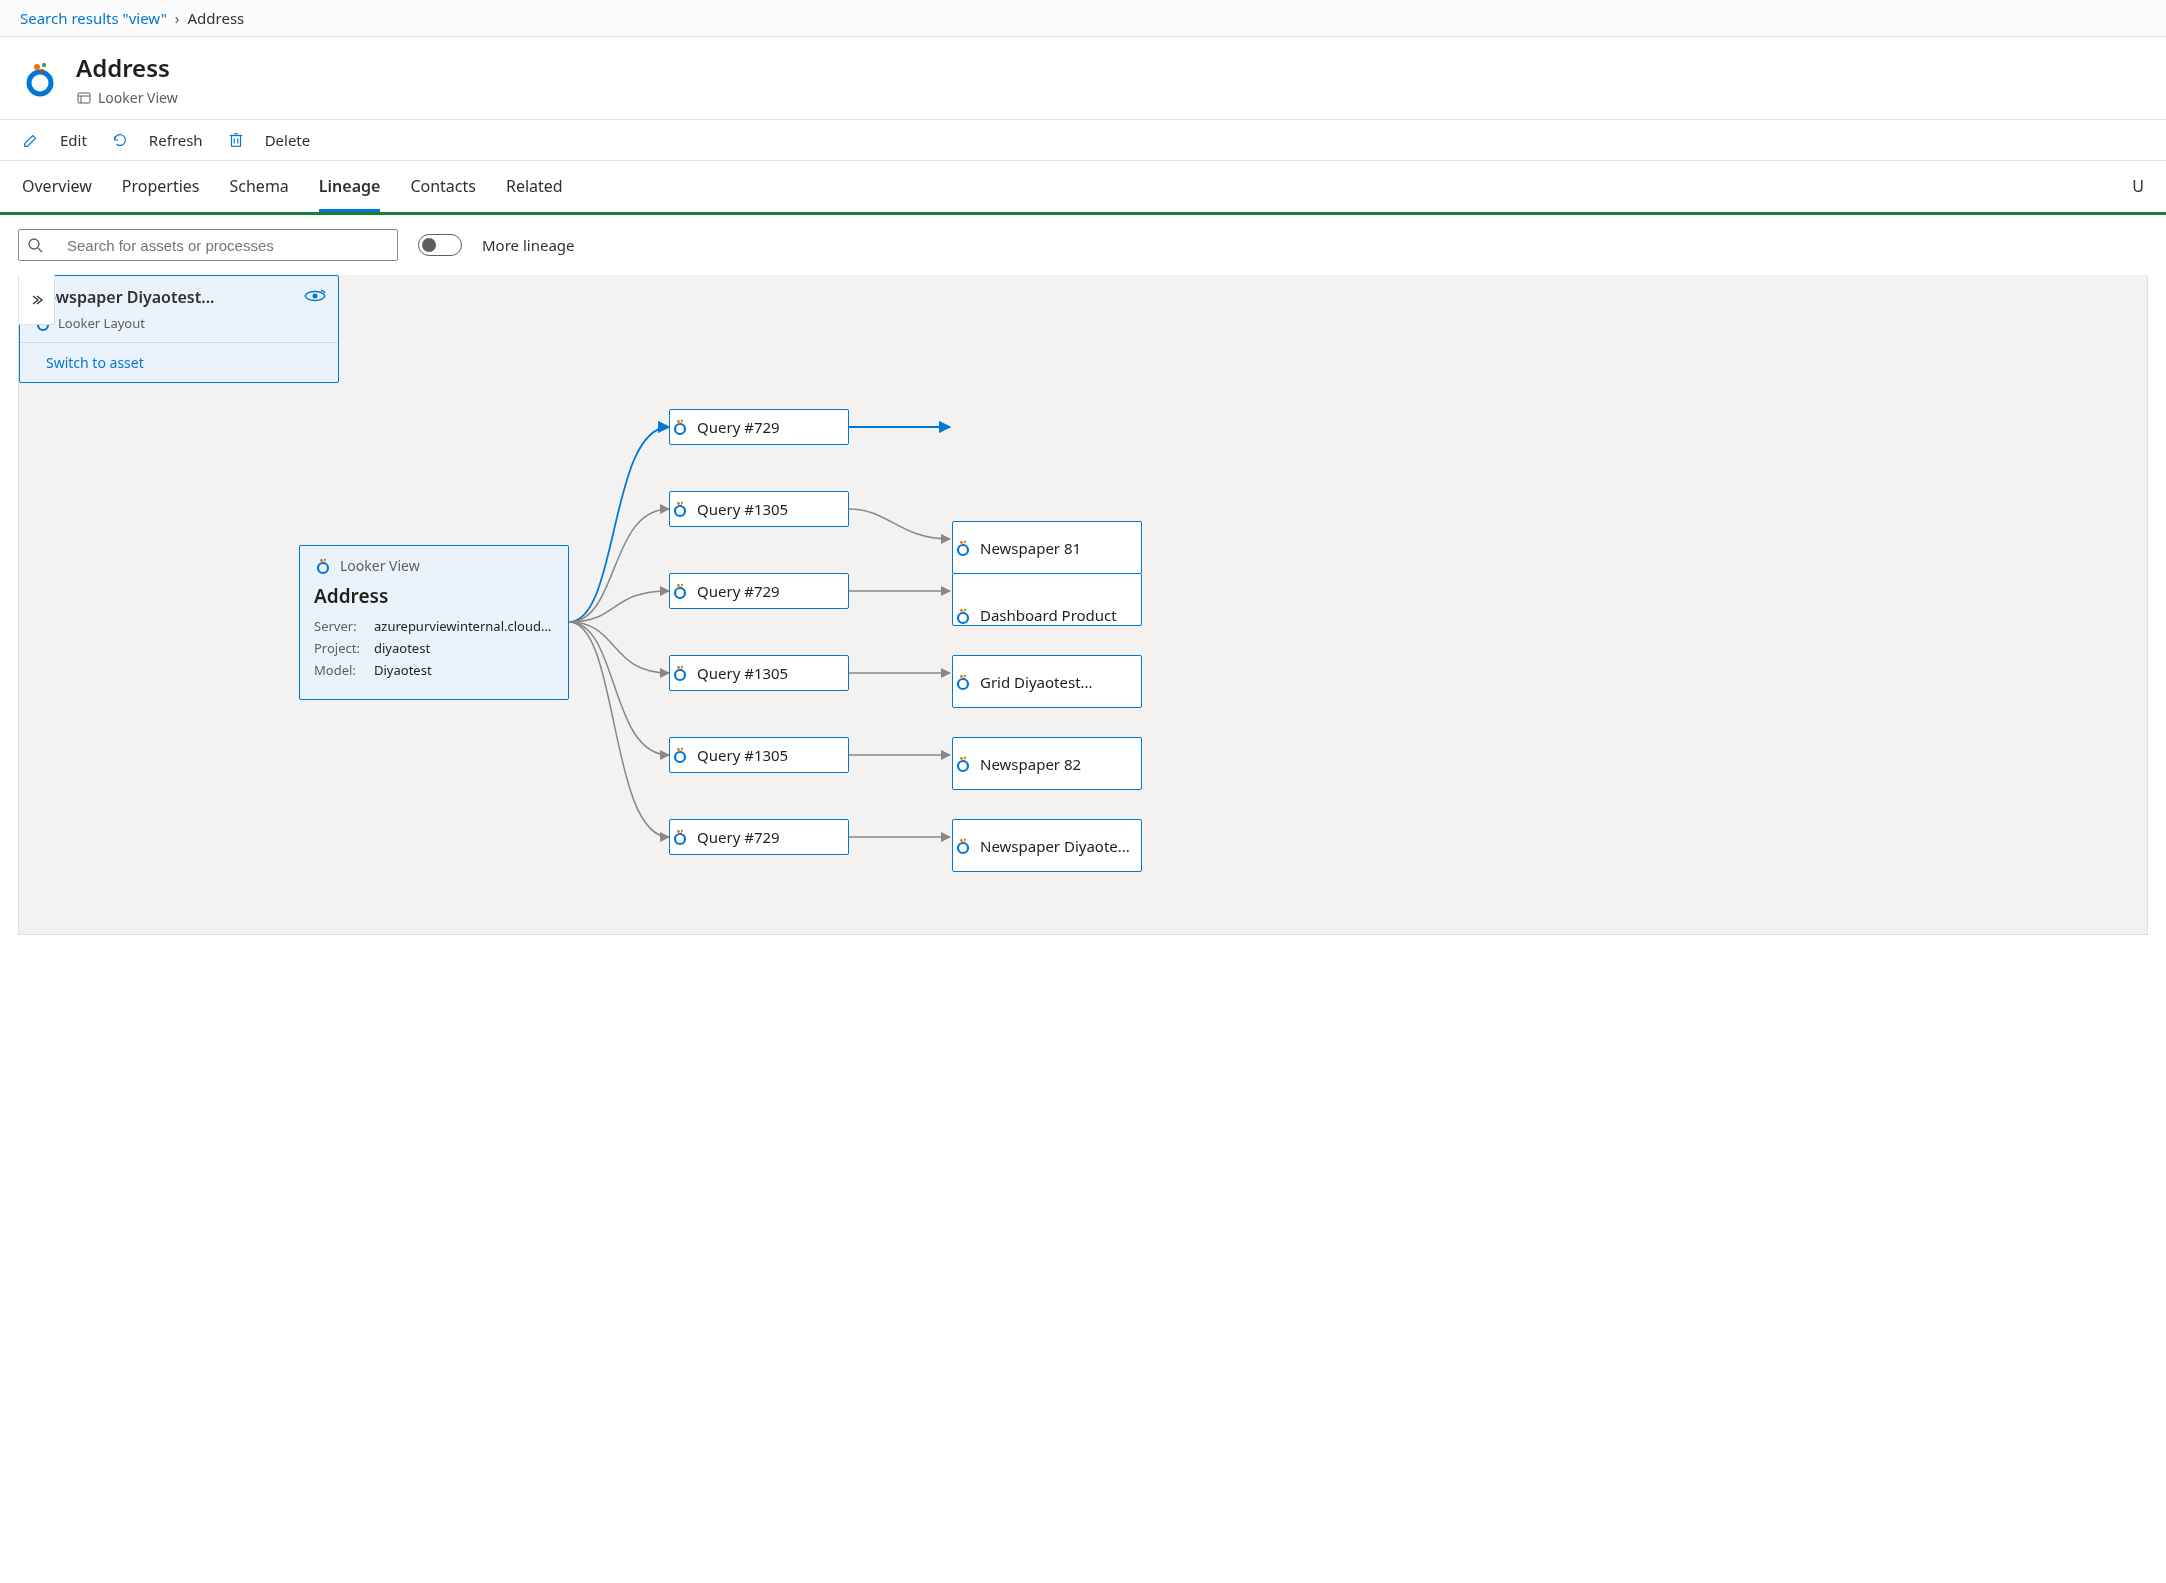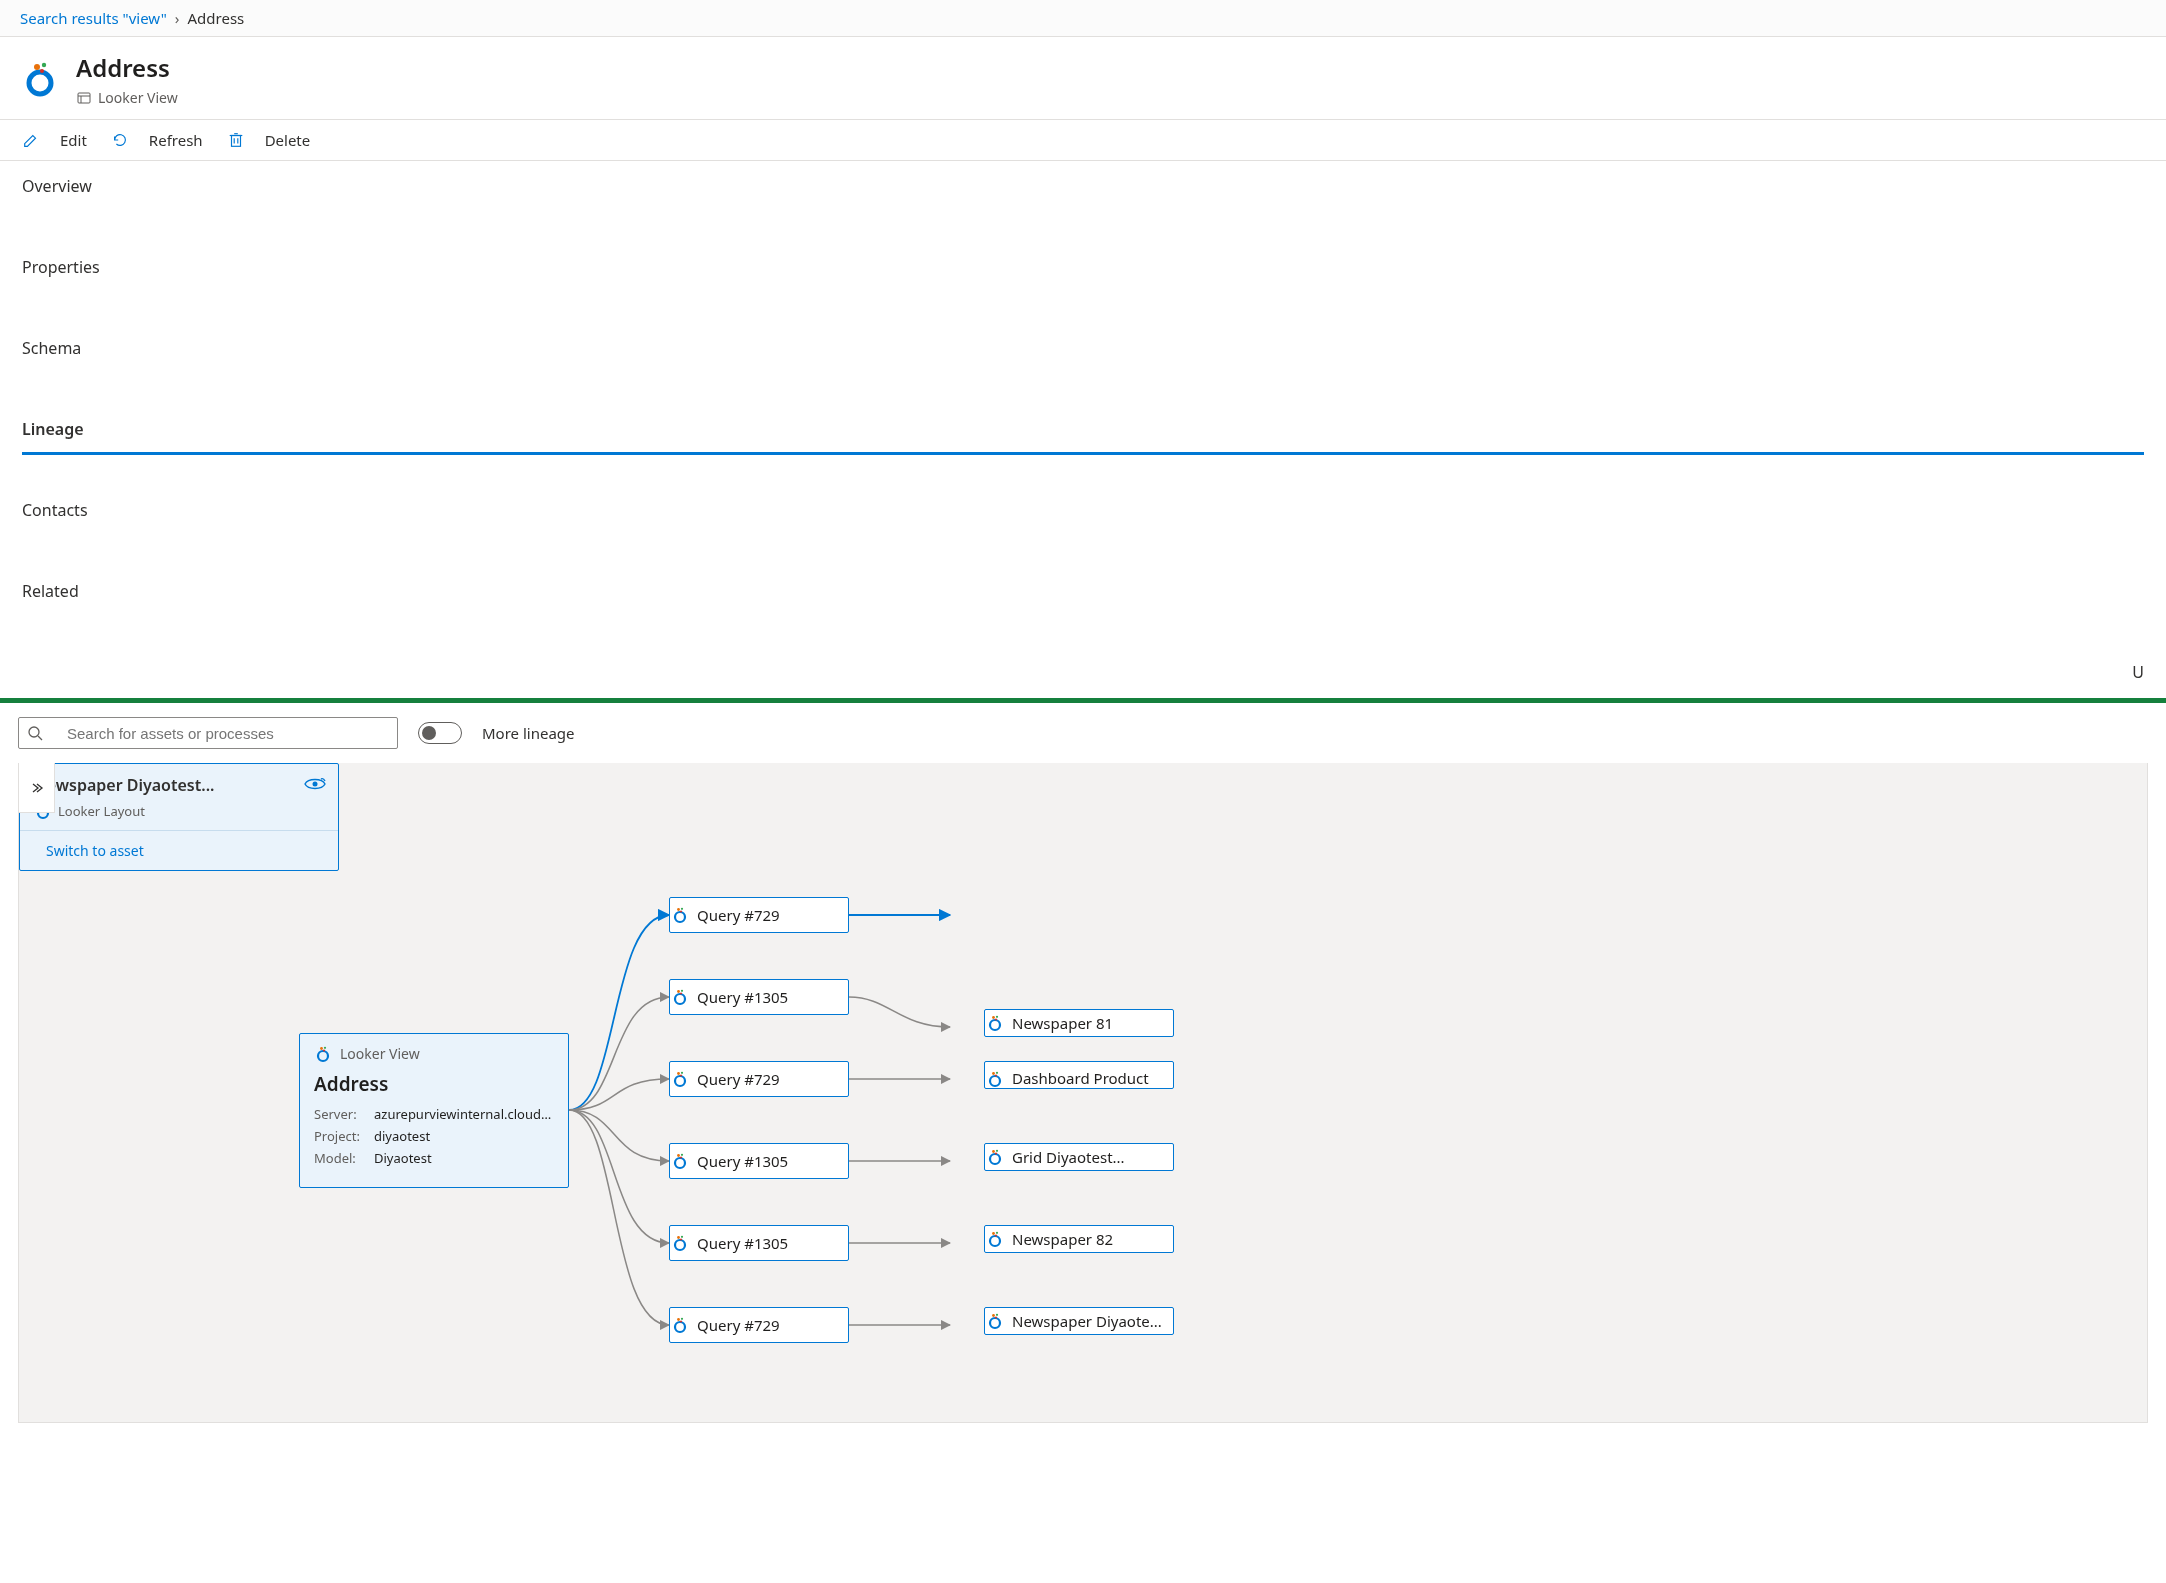--- a/index.html
+++ b/index.html
@@ -38,21 +38,21 @@
 
   .toolbar {
     display: flex; gap: 24px; padding: 10px 22px; border-top: 1px solid #e1dfdd; border-bottom: 1px solid #e1dfdd;
   }
   .tool-btn {
     display: flex; align-items: center; gap: 20px; color: #323130; cursor: pointer; font-size: 15px;
   }
   .tool-btn svg { width: 18px; height: 18px; stroke: #0078d4; fill: none; }
 
   .tabs {
-    display: flex; gap: 30px; padding: 0 22px; border-bottom: 5px solid #15803d; position: relative; flex-direction: column;
+    display: flex; gap: 30px; padding: 0 22px; border-bottom: 3px solid #15803d; position: relative;
   }
   .tab {
     padding: 14px 0 12px 0; font-size: 16px; color: #323130; cursor: pointer; border-bottom: 3px solid transparent;
   }
   .tab.active { font-weight: 600; border-bottom-color: #0078d4; }
   .tab-right { margin-left: auto; }
 
   .controls {
     display: flex; align-items: center; gap: 20px; padding: 14px 18px 14px 18px;
   }
@@ -93,21 +93,21 @@
     left: 280px; top: 270px; width: 270px; height: 155px;
     background: #eaf3fb; padding: 10px 14px; display: block;
   }
   .source-node .src-head { display: flex; align-items: center; gap: 8px; color: #605e5c; font-size: 14px; }
   .source-node h3 { font-size: 19px; font-weight: 600; margin: 8px 0 8px 0; }
   .src-row { display: flex; font-size: 13px; color: #605e5c; margin-top: 4px; }
   .src-row .k { width: 60px; }
   .src-row .v { color: #201f1e; white-space: nowrap; overflow: hidden; text-overflow: ellipsis; flex: 1; }
 
   .query-node { width: 180px; height: 36px; }
-  .dest-node { width: 190px; height: 28px; margin-left: 32px; }
+  .dest-node { width: 190px; height: 53px; }
 
   .expanded-node {
     left: 933px; top: 133px; width: 320px; background: #eaf3fb; border: 1.5px solid #0078d4; border-radius: 2px;
     display: block; padding: 0; z-index: 3;
   }
   .expanded-node .exp-body { padding: 10px 14px; position: relative; }
   .expanded-node .exp-title { font-weight: 600; font-size: 16px; }
   .expanded-node .exp-sub { display: flex; align-items: center; gap: 6px; margin-top: 6px; font-size: 13px; color: #605e5c; }
   .expanded-node .eye {
     position: absolute; right: 12px; top: 12px; color: #0078d4;

